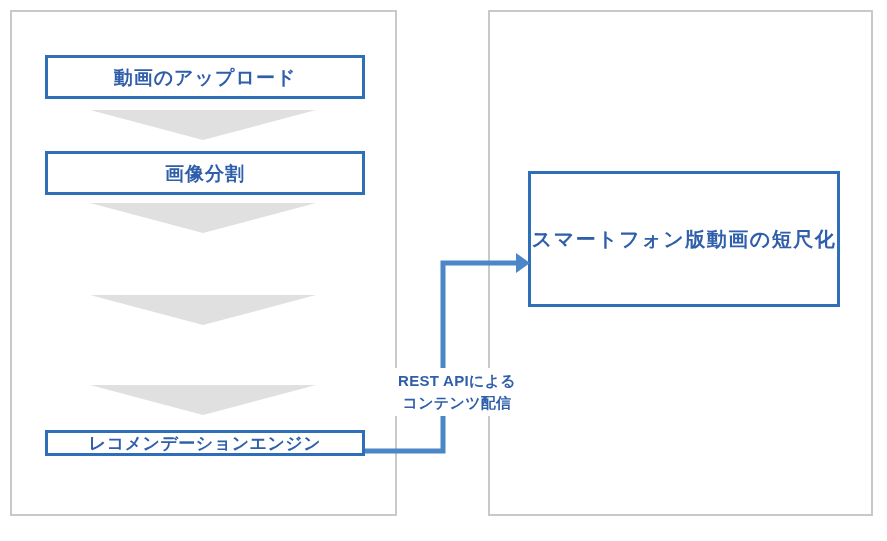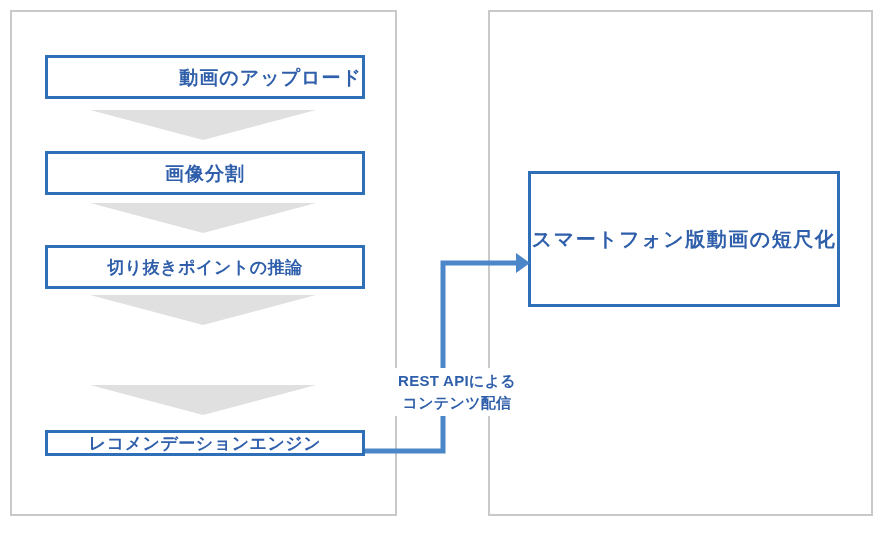--- a/index.html
+++ b/index.html
@@ -57,21 +57,21 @@
     font-weight: bold;
     letter-spacing: 1px;
     line-height: 1;
     white-space: nowrap;
   }
   .step-box.narrow-text .step-label {
     font-size: 17px;
     letter-spacing: 0.5px;
   }
 
-  #step-1 { top: 55px; justify-content: flex-end; }
+  #step-1 { top: 55px; }
   #step-2 { top: 151px; text-align: center; }
   #step-3 { top: 245px; }
   #step-4 { top: 335px; }
   #step-5 { top: 430px; height: 26px; }
 
   
   .chevron {
     position: absolute;
     left: 90px;
     width: 226px;
@@ -155,23 +155,20 @@
   </div>
 
   <div class="chevron" id="chevron-1"></div>
 
   <div class="step-box" id="step-2">
     <span class="step-label">画像分割</span>
   </div>
 
   <div class="chevron" id="chevron-2"></div>
 
-  <div class="step-box narrow-text" id="step-3">
-    <span class="step-label">切り抜きポイントの推論</span>
-  </div>
 
   <div class="chevron" id="chevron-3"></div>
 
 
   <div class="chevron" id="chevron-4"></div>
 
   <div class="step-box narrow-text" id="step-5">
     <span class="step-label">レコメンデーションエンジン</span>
   </div>
 

